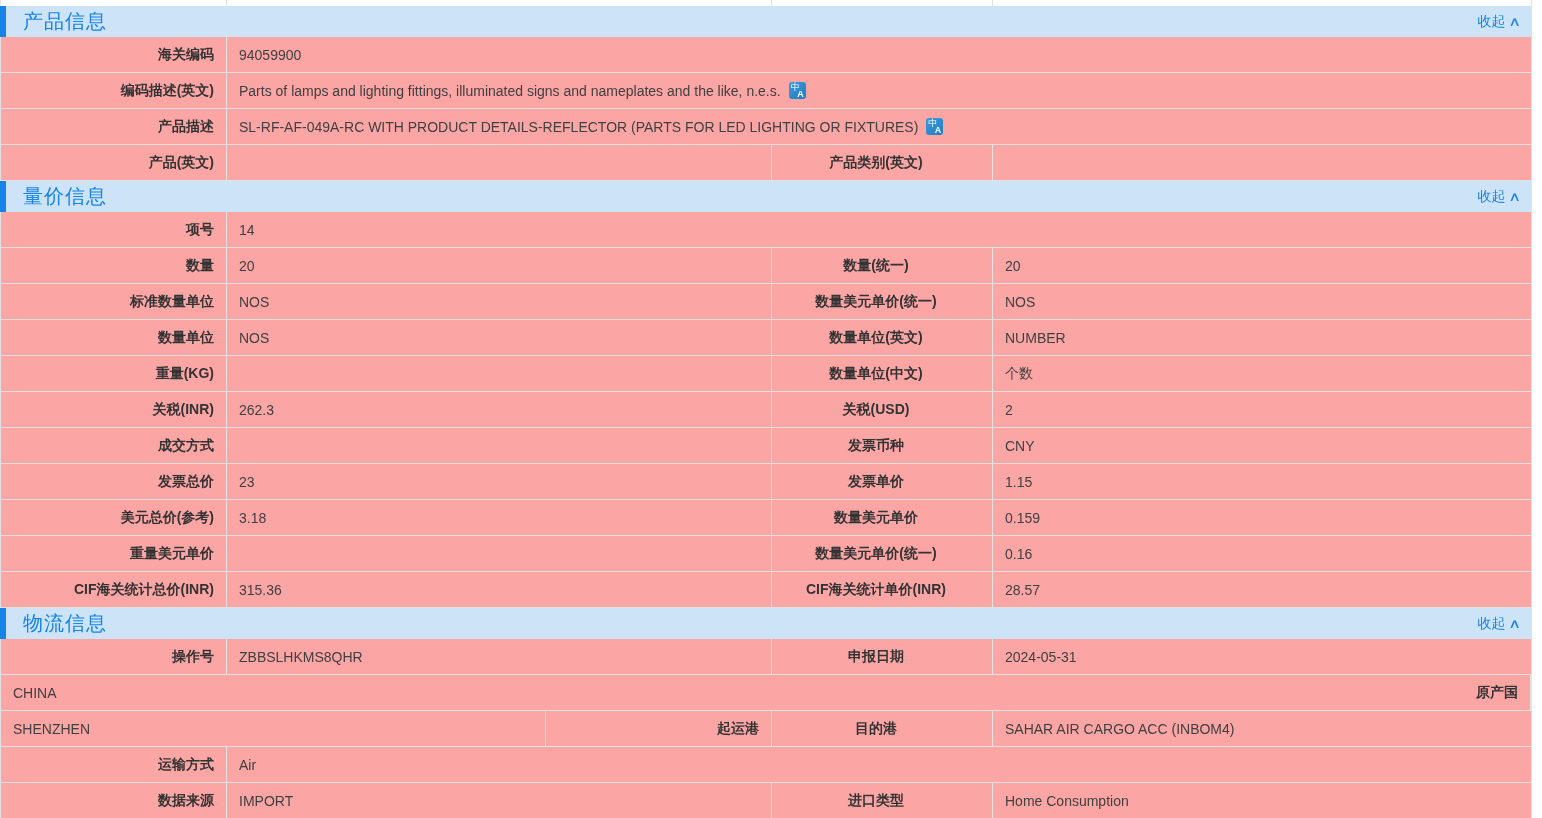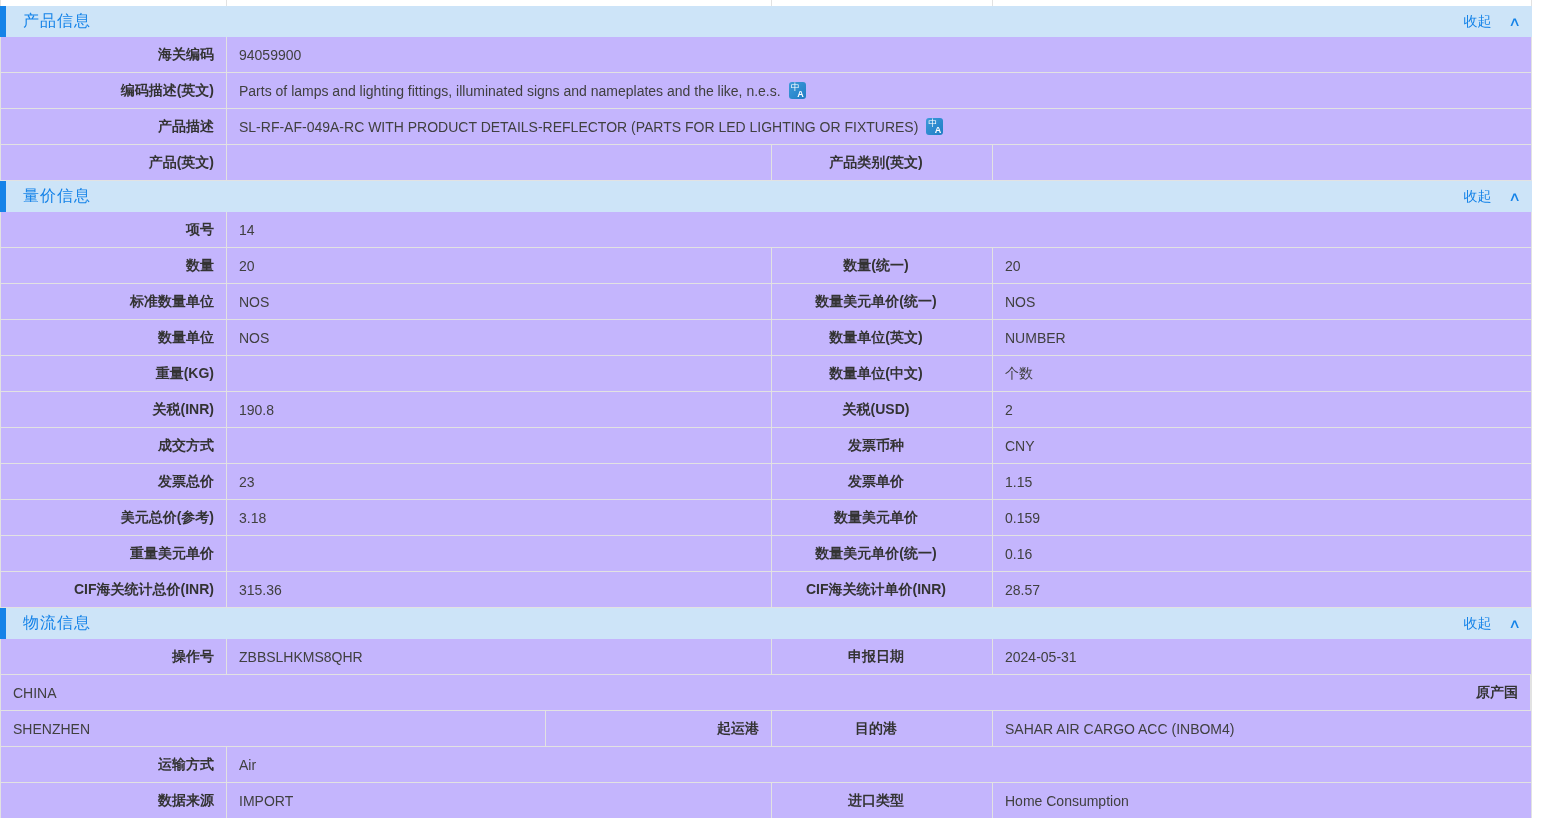--- a/index.html
+++ b/index.html
@@ -25,29 +25,29 @@
   .sliver .sc1{width:226px;}
   .sliver .sc2{width:545px;}
   .sliver .sc3{width:221px;}
   .sliver .sc4{flex:1;border-right:none;}
   .sec-header{
     width:1532px;height:31px;background:var(--header-bg);
     border-left:6px solid var(--accent);
     display:flex;align-items:center;justify-content:space-between;
     padding:0 12px 0 17px;
   }
-  .sec-title{font-size:16px;color:var(--accent);letter-spacing:1px;}
+  .sec-title{font-size:20px;color:var(--accent);letter-spacing:1px;}
   .collapse-btn{
     font-size:14px;color:var(--accent);cursor:pointer;
-    display:flex;align-items:center;gap:19px;user-select:none;
+    display:flex;align-items:center;gap:5px;user-select:none;
   }
   .collapse-btn .chev{font-size:13px;transform:scaleX(1.35);display:inline-block;}
   .rows{width:1532px;}
   .row{
-    display:flex;height:36px;background:#c4b5fd;
+    display:flex;height:36px;background:#fca5a5;
     border-bottom:1px solid var(--line);
     border-left:1px solid var(--line);
     border-right:1px solid var(--line);
   }
   .cell{
     display:flex;align-items:center;font-size:14px;
     overflow:hidden;white-space:nowrap;
   }
   .c-label{
     width:226px;flex:none;justify-content:flex-end;
@@ -213,21 +213,21 @@
           </div>
           <div class="cell c-value c-value2">
             <span>个数</span>
           </div>
         </div>
         <div class="row">
           <div class="cell c-label">
             <span>关税(INR)</span>
           </div>
           <div class="cell c-value">
-            <span>190.8</span>
+            <span>262.3</span>
           </div>
           <div class="cell c-label c-label2">
             <span>关税(USD)</span>
           </div>
           <div class="cell c-value c-value2">
             <span>2</span>
           </div>
         </div>
         <div class="row">
           <div class="cell c-label">

